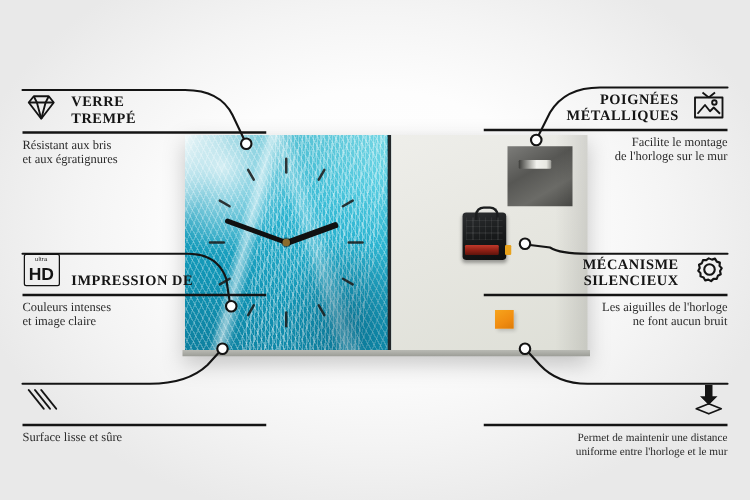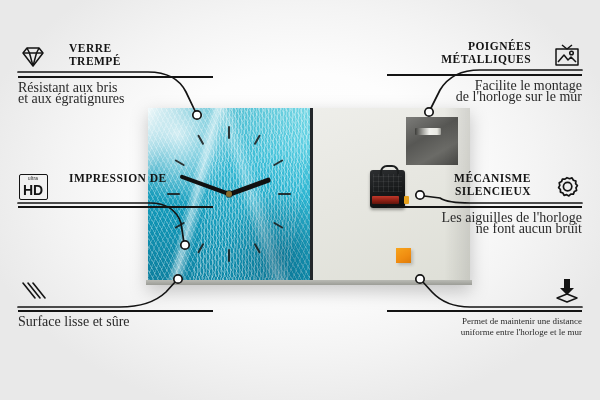--- a/index.html
+++ b/index.html
@@ -121,33 +121,33 @@
   #product-base{
     position:absolute;left:-2px;bottom:-5px;width:326px;height:5px;
     background:linear-gradient(180deg,#b9bab4 0%,#9c9d97 100%);
   }
   
   #connectors{position:absolute;left:0;top:0;width:600px;height:400px;overflow:visible;}
   
   .callout{position:absolute;width:195px;}
   .callout.left{text-align:left;}
   .callout.right{text-align:right;}
-  .head{display:flex;align-items:flex-start;gap:21px;}
+  .head{display:flex;align-items:flex-end;gap:9px;margin-top:29px;}
   .callout.right .head{flex-direction:row-reverse;}
   .ico{width:30px;height:30px;flex:0 0 30px;display:flex;align-items:center;justify-content:center;}
   .ico svg{display:block;}
   .title{
     font-family:"Liberation Serif",serif;
     font-weight:bold;font-size:11.5px;line-height:12.5px;
     letter-spacing:.45px;color:#141414;text-transform:uppercase;
   }
   .rule{height:1.6px;background:#141414;margin-top:4px;width:100%;}
   .sub{
     font-family:"Liberation Serif",serif;
-    font-size:14px;line-height:11.4px;color:#2a2a2a;margin-top:4px;
+    font-size:10px;line-height:11.4px;color:#2a2a2a;margin-top:4px;
   }
   #c-verre{left:18px;top:42px;}
   #c-impression{left:18px;top:172px;}
   #c-bords{left:18px;top:276px;}
   #c-poignees{left:387px;top:40px;}
   #c-mecanisme{left:387px;top:172px;}
   #c-entretoise{left:387px;top:276px;}
   #c-entretoise .sub{font-size:9px;}
   .hd-badge{
     width:27px;height:24px;border:1.6px solid #141414;border-radius:2px;
@@ -258,20 +258,24 @@
         <span class="hd-badge">
           <span class="u">ultra</span>
           <span class="h">HD</span>
         </span>
       </span>
       <span class="title">
         <span>IMPRESSION DE</span><br>
       </span>
     </div>
     <div class="rule"></div>
+    <div class="sub">
+      <span>Couleurs intenses</span><br>
+      <span>et image claire</span>
+    </div>
   </div>
 
   <div class="callout left" id="c-bords">
     <div class="head">
       <span class="ico">
         <svg width="26" height="22" viewBox="0 0 26 22">
           <g stroke="#141414" stroke-width="1.6" stroke-linecap="round">
             <path d="M3,3 L15,18"></path>
               <path d="M8,3 L20,18"></path>
               <path d="M13,3 L25,18"></path>

